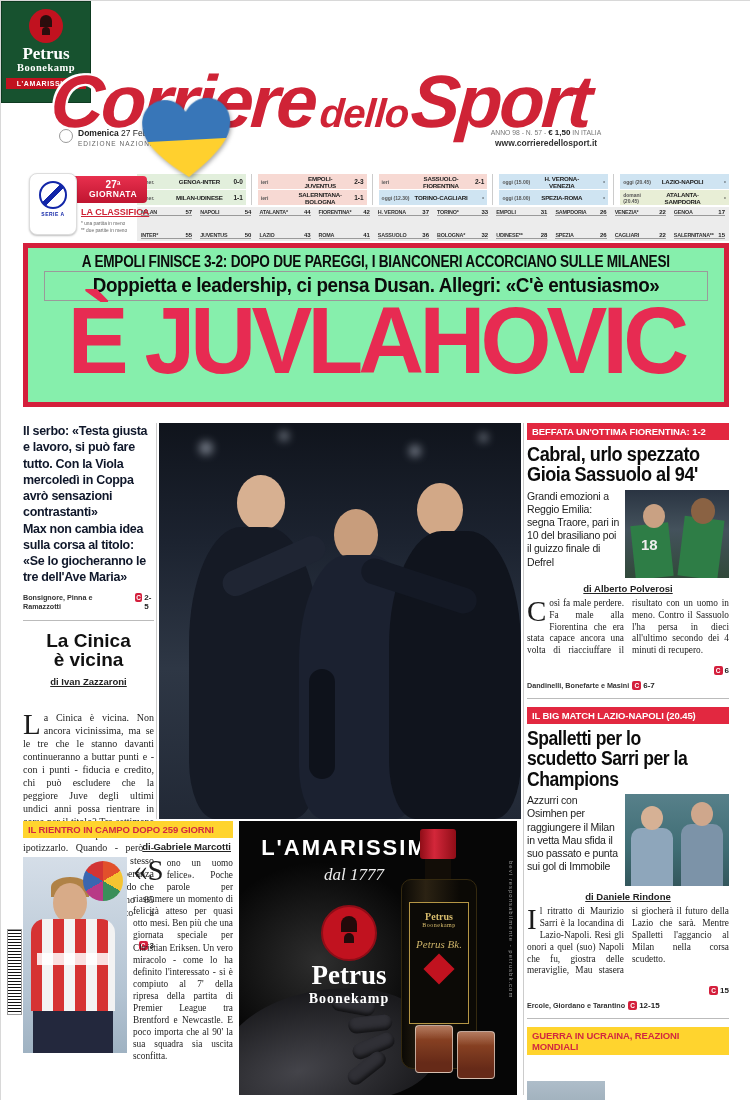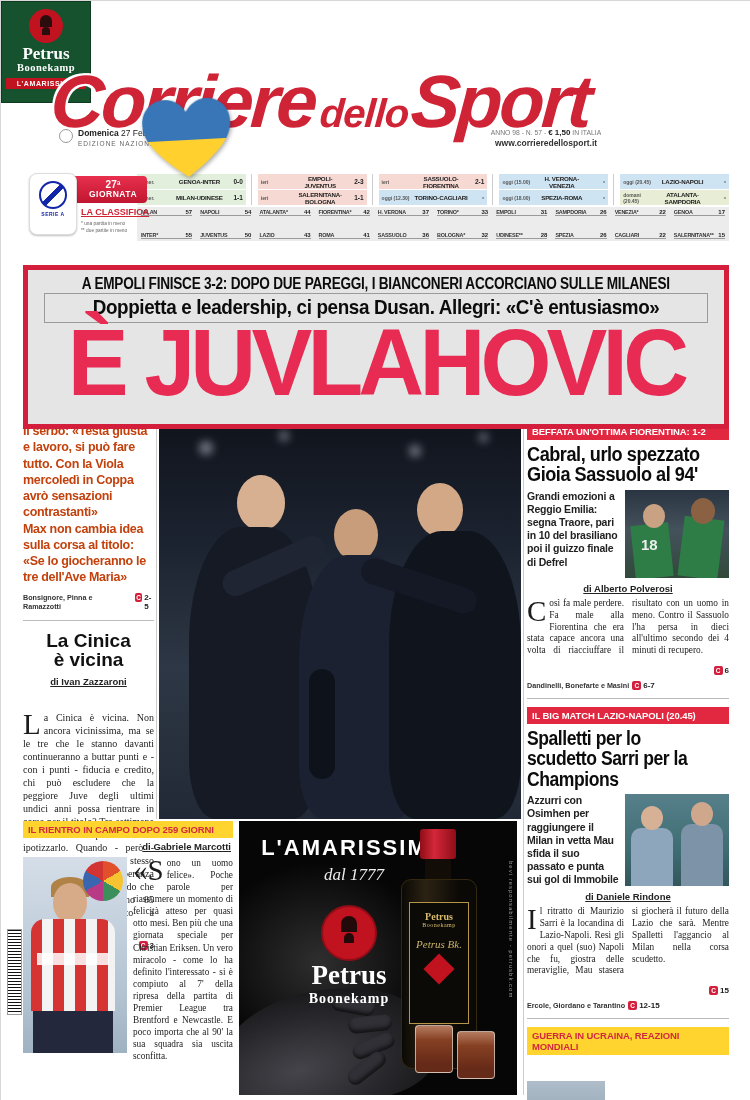--- a/index.html
+++ b/index.html
@@ -70,22 +70,22 @@
   .st-tomorrow{background:#e8eed6;}
   #standings{left:136px;top:206px;width:592px;height:30px;background:#ececec;
              display:flex;padding:2px 0;}
   .scol{flex:1;display:flex;flex-direction:column;justify-content:space-between;padding:0 4px;
         }
   .sentry{display:flex;justify-content:space-between;align-items:flex-end;border-bottom:1px solid #9a9a9a;}
   .sentry .t{font-size:5.4px;font-weight:bold;color:#333;letter-spacing:-.2px;}
   .sentry .p{font-size:6px;font-weight:bold;color:#222;}
 
   
-  #headline-block{left:22px;top:264px;width:706px;height:164px;border:5px solid #d41f3c;
-                  box-sizing:border-box;text-align:center;background:#e5e5e5;z-index:5;}
+  #headline-block{left:22px;top:242px;width:706px;height:164px;border:5px solid #d41f3c;
+                  box-sizing:border-box;text-align:center;background:#86efac;z-index:5;}
   #kicker{margin-top:5px;font-size:16px;font-weight:bold;letter-spacing:-.3px;color:#0c0c0c;}
   #main-title{font-size:95px;font-weight:bold;letter-spacing:-5px;color:#e72b52;line-height:.92;
               margin-top:-4px;}
   #subbar{margin:0px 16px 0;border:1.5px solid #9a9a9a;padding:1px 0 3px;}
   #subbar span{font-size:20.5px;font-weight:bold;color:#0c0c0c;letter-spacing:-.4px;}
 
   
   .vline{width:1px;background:#ccc;}
   .hline{height:1px;background:#bbb;}
 
@@ -98,39 +98,39 @@
   .serif{font-family:"Liberation Serif",serif;color:#1c1c1c;text-align:justify;}
   .dropcap::first-letter{float:left;font-size:29px;line-height:.82;padding:2px 3px 0 0;}
   .chip{display:inline-flex;align-items:flex-start;gap:2px;font-size:8px;font-weight:bold;color:#222;}
   .chip .ci{display:inline-block;width:9px;height:9px;background:#d41f3c;border-radius:2px;
             color:#fff;font-size:6.5px;font-weight:bold;text-align:center;line-height:9px;}
   .refrow{text-align:right;margin-top:2px;}
   .footbyl{display:flex;align-items:center;gap:3px;font-size:7.2px;font-weight:bold;color:#333;margin-top:4px;}
 
   
   #left-col{left:22px;top:422px;width:131px;}
-  #left-intro{font-size:12.5px;font-weight:bold;line-height:1.3;letter-spacing:-.3px;color:#c2410c;}
+  #left-intro{font-size:12.5px;font-weight:bold;line-height:1.3;letter-spacing:-.3px;color:#0f172a;}
   #left-byline{margin-top:7px;display:flex;align-items:center;gap:19px;font-size:7.2px;font-weight:bold;color:#333;}
   #cinica-title{font-size:19px;font-weight:bold;text-align:center;line-height:1.05;margin-top:10px;}
   #cinica-byline{margin:6px 0 24px;}
   #cinica-body{font-size:10px;line-height:1.3;}
 
   
   #main-photo{left:158px;top:422px;width:362px;height:396px;overflow:hidden;
      background:linear-gradient(180deg,#10141c 0%,#1c2330 30%,#2e3745 62%,#222936 100%);}
   #main-photo .bokeh{position:absolute;border-radius:50%;background:#cfd8e6;filter:blur(4px);opacity:.5;}
   #main-photo .head{position:absolute;border-radius:50%;}
   #main-photo .body{position:absolute;border-radius:40% 40% 20% 20%;}
   #main-photo .arm{position:absolute;border-radius:20px;}
 
   
   #right-col{left:526px;top:422px;width:202px;}
   .rh{font-size:19.5px;font-weight:bold;line-height:1.05;letter-spacing:-.5px;color:#0c0c0c;margin:4px 0 5px;}
   .media{display:flex;gap:5px;}
-  .lead{font-size:10.5px;font-weight:bold;line-height:1.25;color:#222;flex:1;letter-spacing:-.2px;}
+  .lead{font-size:10.5px;font-weight:normal;line-height:1.25;color:#222;flex:1;letter-spacing:-.2px;}
   .photo{position:relative;overflow:hidden;flex:0 0 auto;}
   .body2{column-count:2;column-gap:8px;font-size:9.3px;line-height:1.27;margin-top:4px;}
   .secdiv{height:1px;background:#bbb;margin:8px 0;}
 
   #p-sassuolo{width:104px;height:88px;background:linear-gradient(180deg,#2a3442,#44525c 45%,#31493a);}
   #p-sassuolo .j{position:absolute;background:#2e7d46;}
   #p-sassuolo .hd{position:absolute;border-radius:50%;background:#c9a183;}
   #p-sassuolo .num{position:absolute;color:#eee;font-weight:bold;font-size:15px;}
   #p-coaches{width:104px;height:92px;background:linear-gradient(180deg,#57808a,#3f6d74 60%,#33565c);}
   #p-coaches .fig{position:absolute;border-radius:10px 10px 0 0;background:#8ea6bb;}

